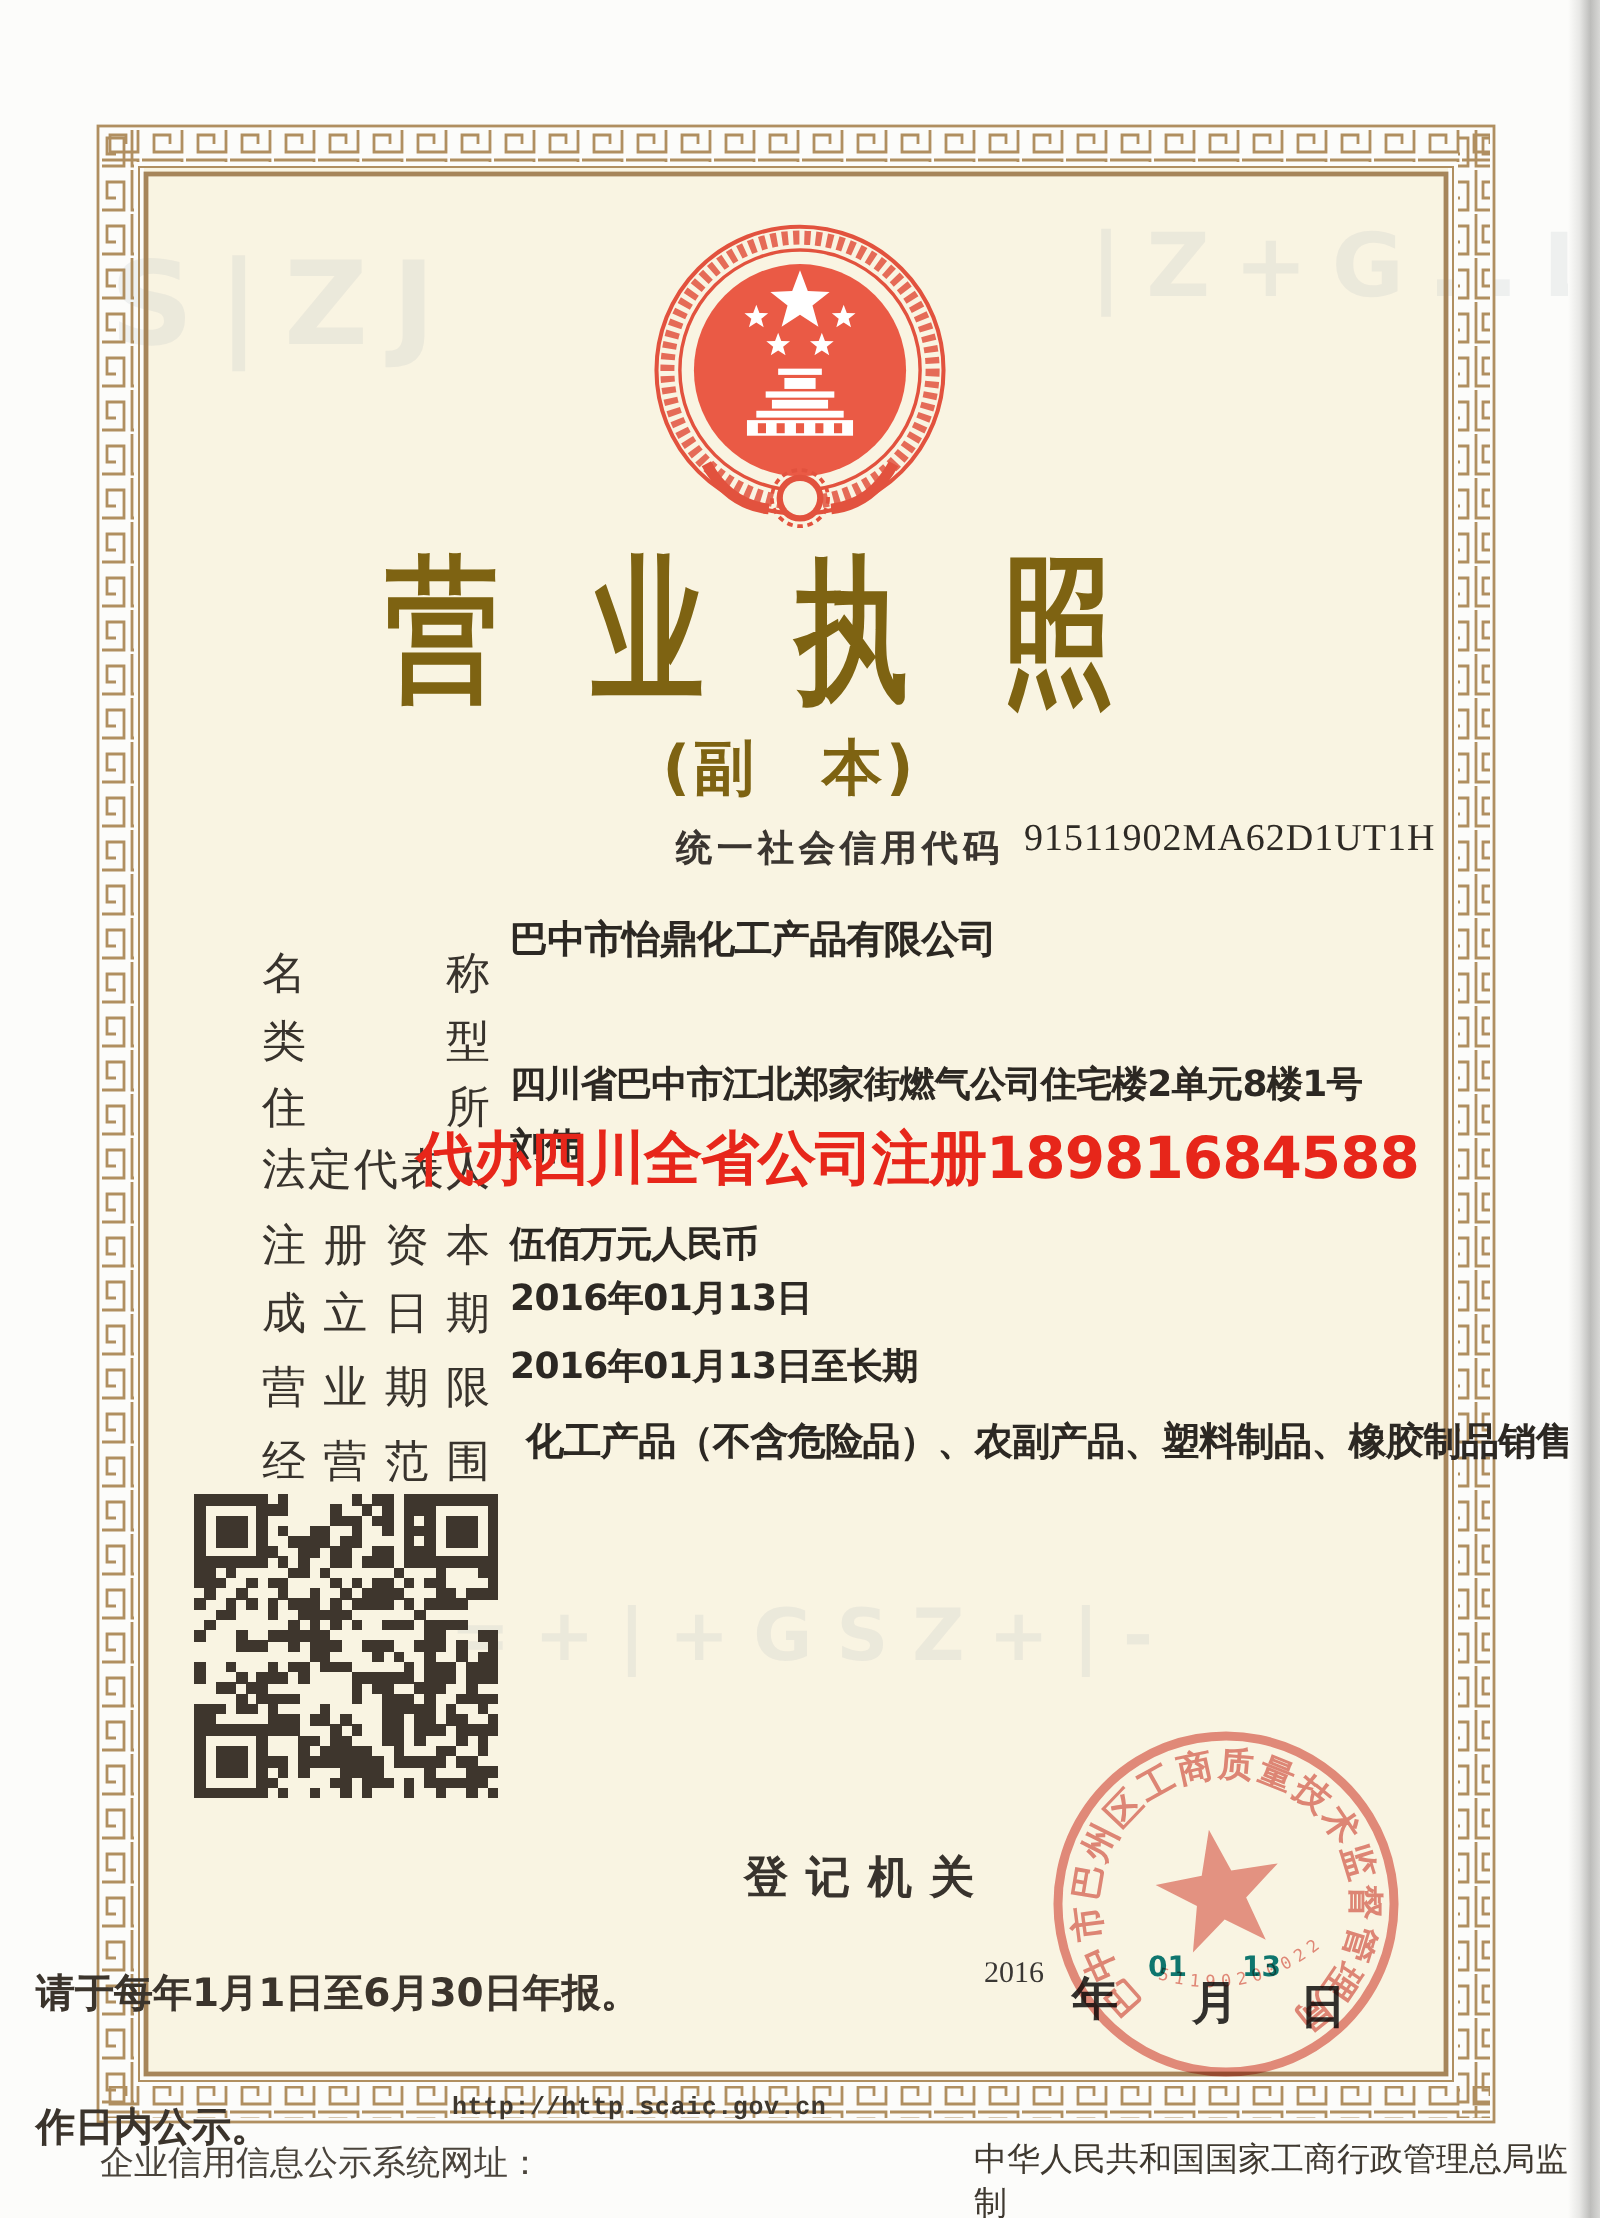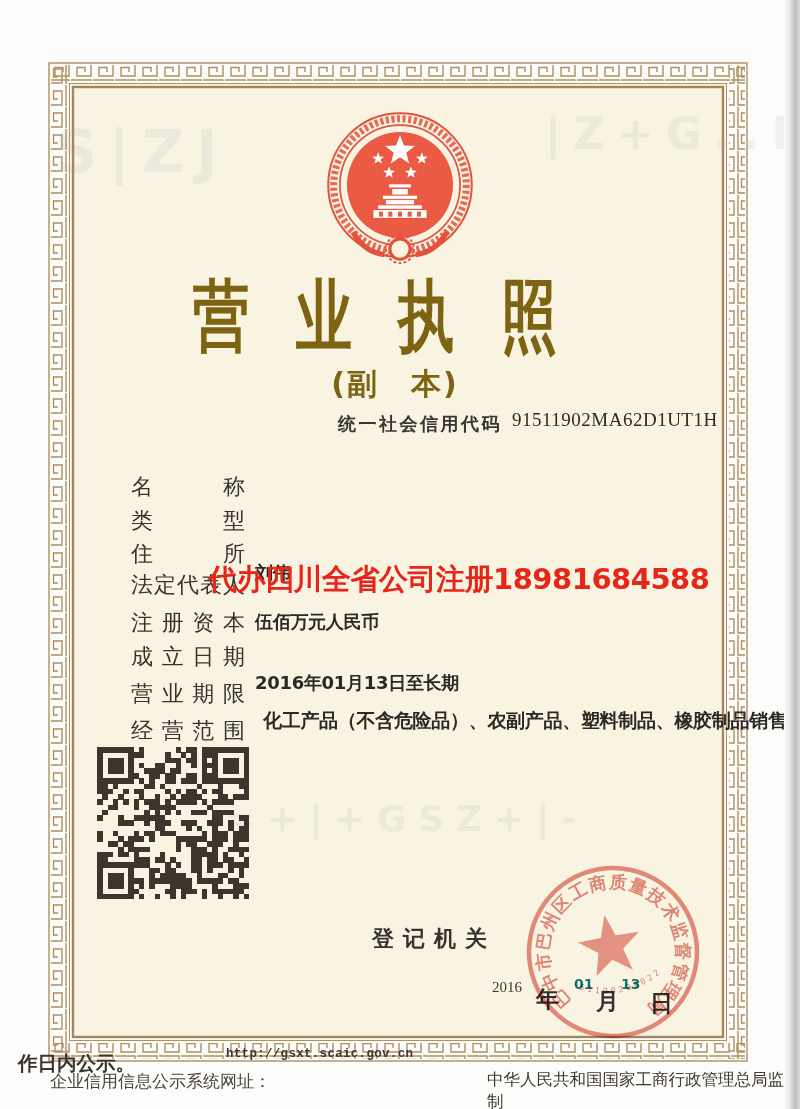--- a/index.html
+++ b/index.html
@@ -161,22 +161,25 @@
       <span>期</span>
       <span>限</span>
     </div>
   <div class="abs flabel spread-chars" style="top:716px">
       <span>经</span>
       <span>营</span>
       <span>范</span>
       <span>围</span>
     </div>
 
+  <div class="abs fvalue" style="top:457px;font-size:19px">巴中市怡鼎化工产品有限公司</div>
+  <div class="abs fvalue" style="top:530px">四川省巴中市江北郑家街燃气公司住宅楼2单元8楼1号</div>
   <div class="abs fvalue" style="top:561px">刘伟</div>
   <div class="abs fvalue" style="top:610px">伍佰万元人民币</div>
+  <div class="abs fvalue" style="top:637px">2016年01月13日</div>
   <div class="abs fvalue" style="top:671px">2016年01月13日至长期</div>
   <div class="abs fvalue" style="top:708px;left:263px;font-size:19px">化工产品（不含危险品）、农副产品、塑料制品、橡胶制品销售。</div>
 
   <div class="abs watermark">代办四川全省公司注册18981684588</div>
 
   <div class="abs" id="qr">
       <i style="left:0.0px;top:0.0px"></i>
       <i style="left:5.2px;top:0.0px"></i>
       <i style="left:10.5px;top:0.0px"></i>
       <i style="left:15.7px;top:0.0px"></i>
@@ -625,19 +628,20 @@
     <use href="#st2"></use>
     <path d="M88,52 L95.5,74 L119,74.5 L100.5,88.5 L106.5,111 L88,97.5 L69.5,111 L75.5,88.5 L57,74.5 L80.5,74 Z" fill="#e4837a"></path>
     <text font-size="17.5" font-weight="700" fill="#dd7168" letter-spacing="1.5" font-family="DejaVu Sans, sans-serif">
       <textPath href="#ring" startOffset="0">巴中市巴州区工商质量技术监督管理局</textPath>
     </text>
     <text font-size="8.5" fill="#e0746a" letter-spacing="3" font-family="DejaVu Sans Mono, monospace">
       <textPath href="#serialArc" startOffset="2">5119020002274</textPath>
     </text>
   </svg>
 
+  <div class="abs annual" style="top:986px">请于每年1月1日至6月30日年报。</div>
   <div class="abs annual" style="top:1053px">作日内公示。</div>
-  <div class="abs url">http://gsxt.scaic.gov.cn</div>
+  <div class="abs url">http://http.scaic.gov.cn</div>
   <div class="abs cap-left">企业信用信息公示系统网址：</div>
   <div class="abs cap-right">中华人民共和国国家工商行政管理总局监制</div>
 
   <div class="abs edge-right"></div>
 </div>
 
 </body></html>

